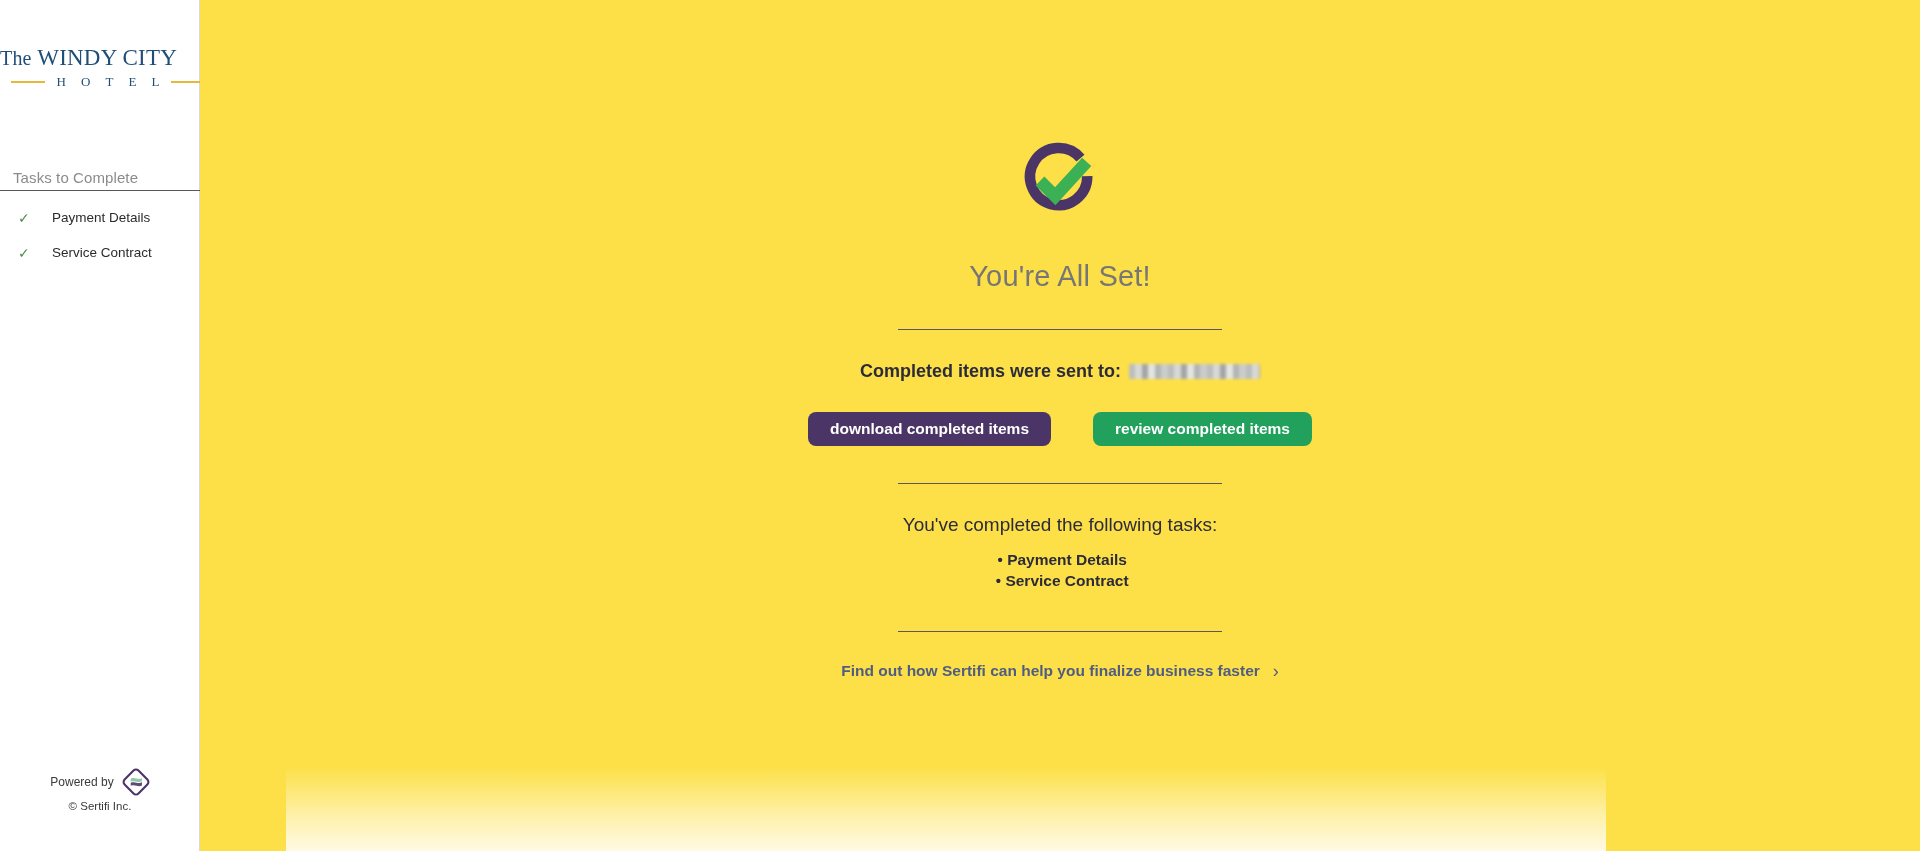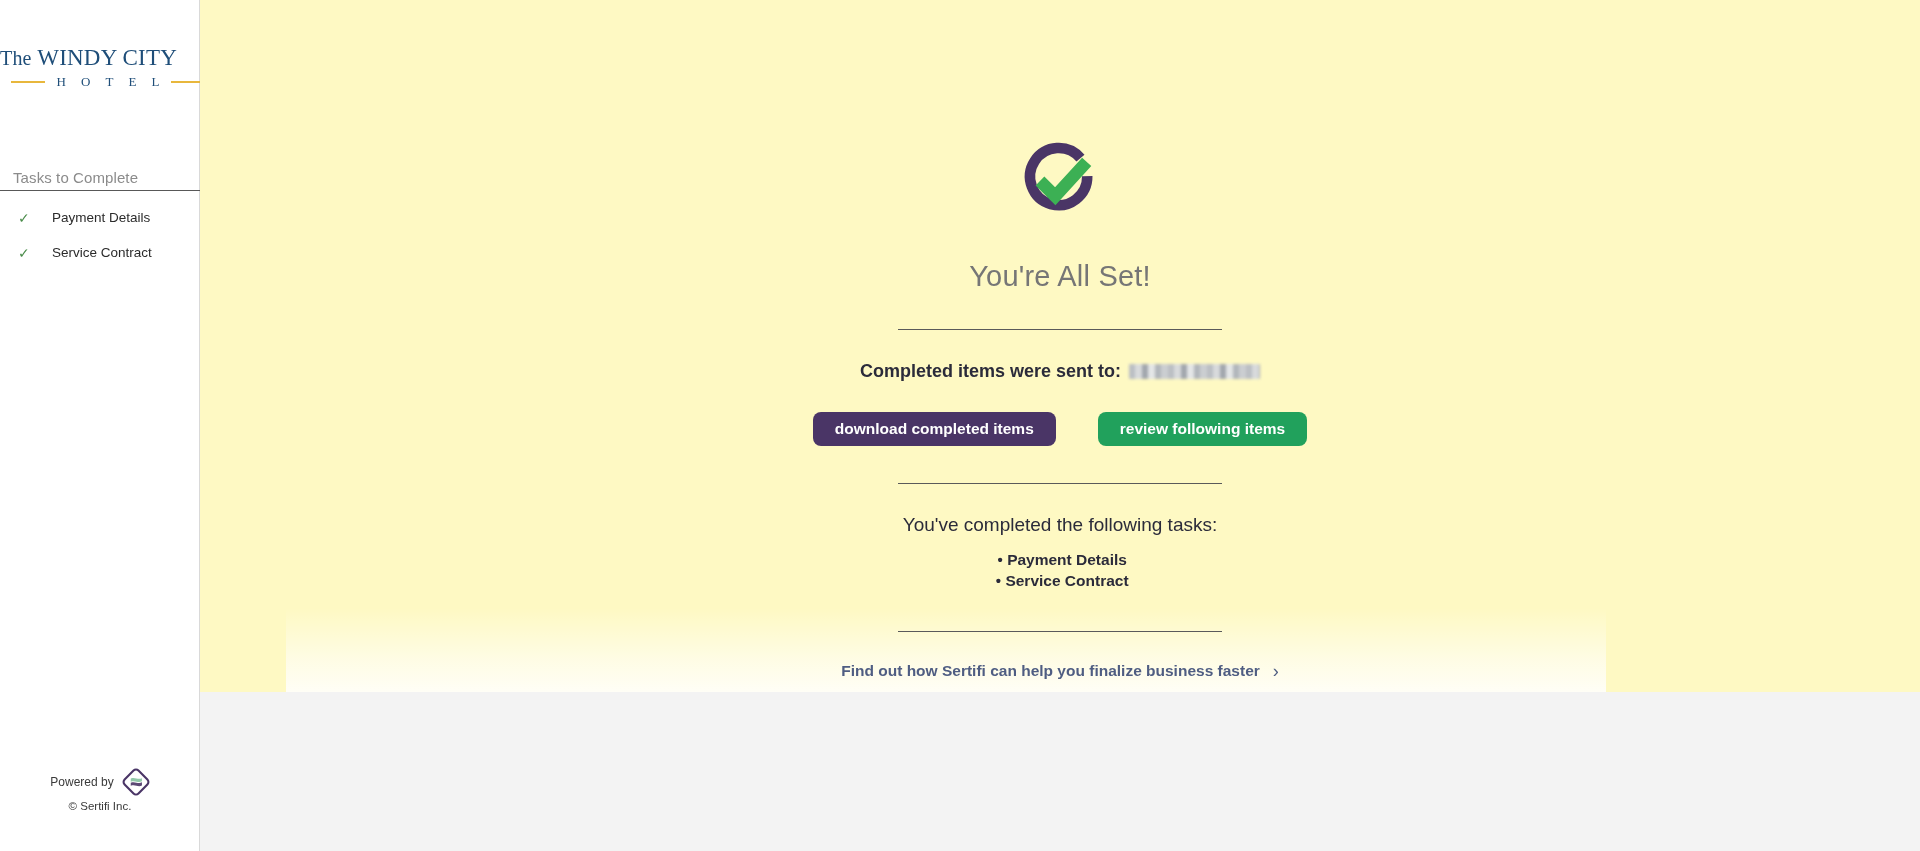--- a/index.html
+++ b/index.html
@@ -143,22 +143,22 @@
     width: 200px;
     text-align: center;
     font-size: 11.5px;
     color: #3a3a3a;
   }
 
   
   .main {
     position: relative;
     flex: 1 1 auto;
-    height: 692px;
-    background: #fef9c3;
+    height: 851px;
+    background: #fde047;
     overflow: hidden;
   }
   .bottom-sheen {
     position: absolute;
     left: 86px;
     bottom: 0;
     width: 1320px;
     height: 84px;
     background: linear-gradient(to bottom, rgba(255,255,255,0) 0%, rgba(255,255,255,0.55) 60%, rgba(255,255,255,0.85) 100%);
     pointer-events: none;
@@ -361,21 +361,21 @@
 
       <div class="rule"></div>
 
       <div class="sent-to">
         <span>Completed items were sent to:</span>
         <span class="redacted"></span>
       </div>
 
       <div class="btn-row">
         <button class="btn btn-download">download completed items</button>
-        <button class="btn btn-review">review following items</button>
+        <button class="btn btn-review">review completed items</button>
       </div>
 
       <div class="rule2"></div>
 
       <div class="completed-title">You've completed the following tasks:</div>
       <ul class="completed-list">
         <li>Payment Details</li>
         <li>Service Contract</li>
       </ul>
 

